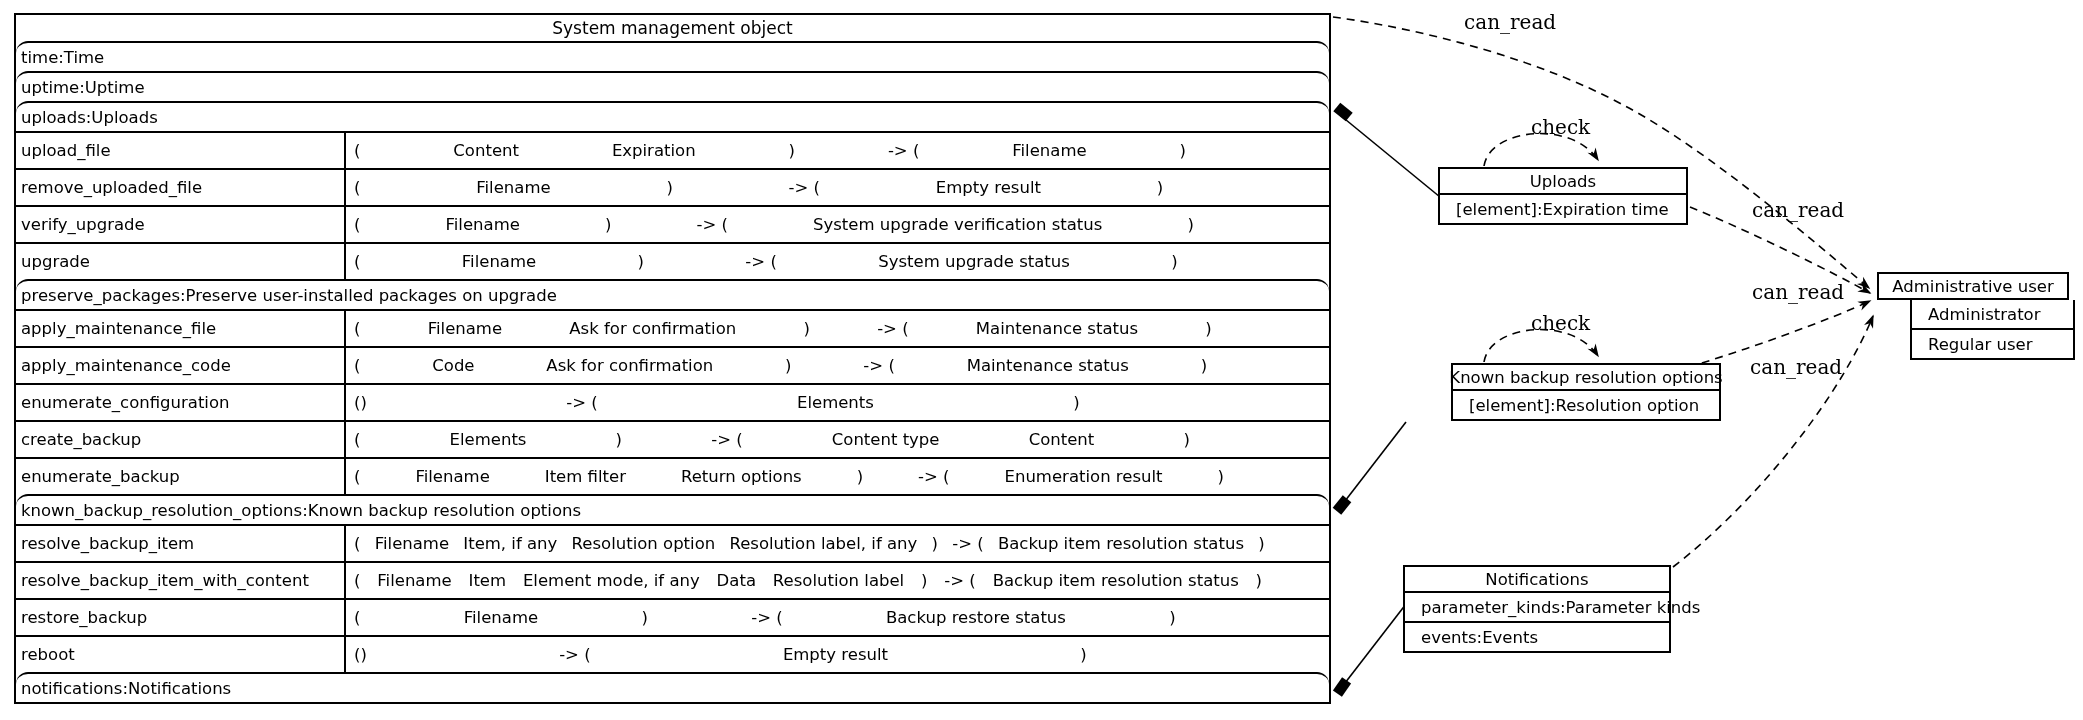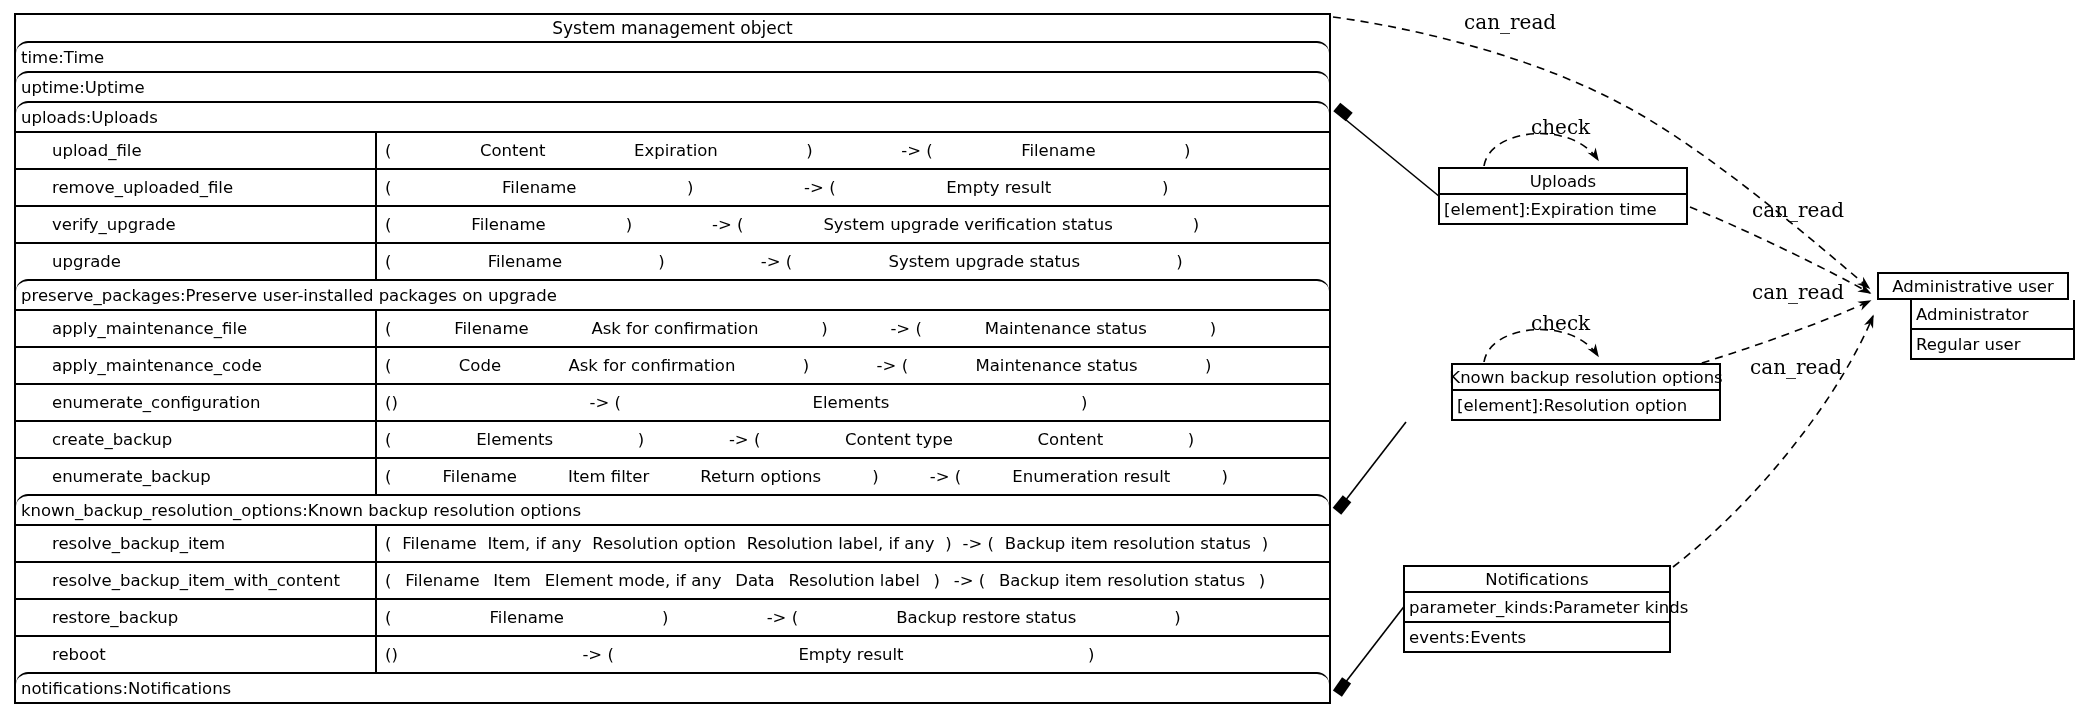--- a/index.html
+++ b/index.html
@@ -10,34 +10,34 @@
   .solid{stroke:#000;stroke-width:1.6;fill:none;}
   .diamond{fill:#000;stroke:none;}
 
   
   .tbl{position:absolute;left:14px;top:13px;width:1317px;border:2px solid #000;
        box-sizing:border-box;background:#fff;}
   .title{height:26px;display:flex;align-items:center;justify-content:center;
          font-size:17px;box-sizing:border-box;text-align:center;}
   .trow{box-sizing:border-box;font-size:16.5px;border-top:2px solid #000;background:#fff;}
   .trow.attr{height:30px;display:flex;align-items:center;padding-left:5px;border-radius:12px;}
-  .trow.method{height:37px;display:flex;align-items:stretch;padding-left:31px;}
+  .trow.method{height:37px;display:flex;align-items:stretch;}
   .mname{width:330px;flex:none;border-right:2px solid #000;display:flex;align-items:center;
          padding-left:5px;box-sizing:border-box;white-space:nowrap;overflow:hidden;}
   .sig{flex:1;display:flex;align-items:center;justify-content:space-between;
        padding:0 8px;white-space:nowrap;min-width:0;}
   .sig span{flex:none;}
   .sig .sp{width:42px;flex:0 1 auto;}
 
   
   .sbox{position:absolute;font-size:16.5px;box-sizing:border-box;}
   .bhead{border:2px solid #000;height:28px;display:flex;align-items:center;justify-content:center;
          box-sizing:border-box;background:#fff;white-space:nowrap;padding:0 4px;}
   .brow{border:2px solid #000;border-top:none;height:30px;display:flex;align-items:center;
-        padding:0 4px;box-sizing:border-box;background:#fff;white-space:nowrap;}
+        padding:0 16px;box-sizing:border-box;background:#fff;white-space:nowrap;}
   #uploads-box{left:1438px;top:167px;width:250px;}
   #known-box{left:1403px;top:363px;width:270px;margin-left:48px;}
   #notif-box{left:1403px;top:565px;width:268px;}
   #admin-box{left:1877px;top:272px;width:192px;}
   #admin-box .brow{width:165px;margin-left:33px;}
 
   
   .elabel{position:absolute;font-family:"DejaVu Serif","Liberation Serif",serif;
           font-size:20px;white-space:nowrap;background:transparent;}
   #can1{left:1464px;top:10px;}  #can2{left:1752px;top:198px;}

